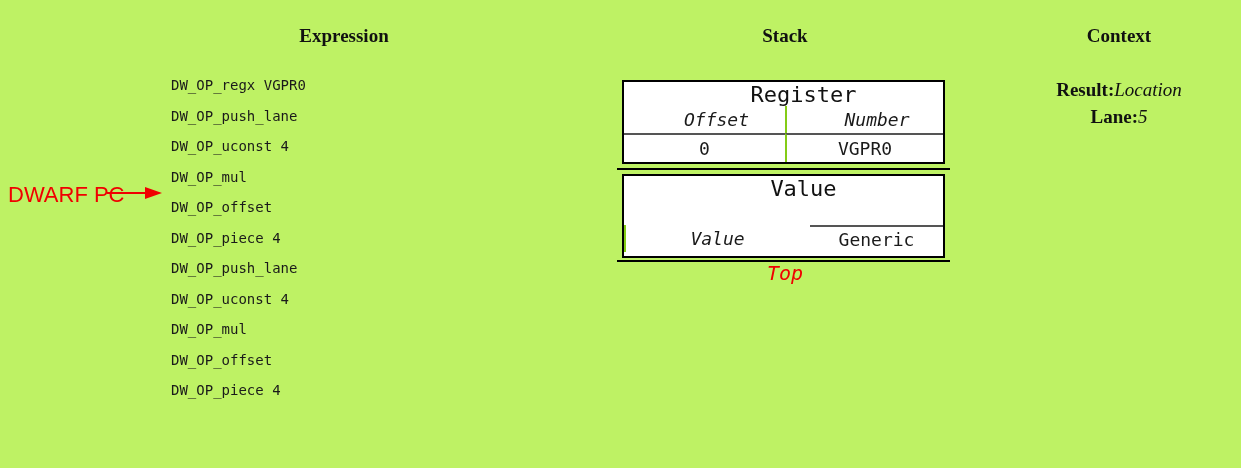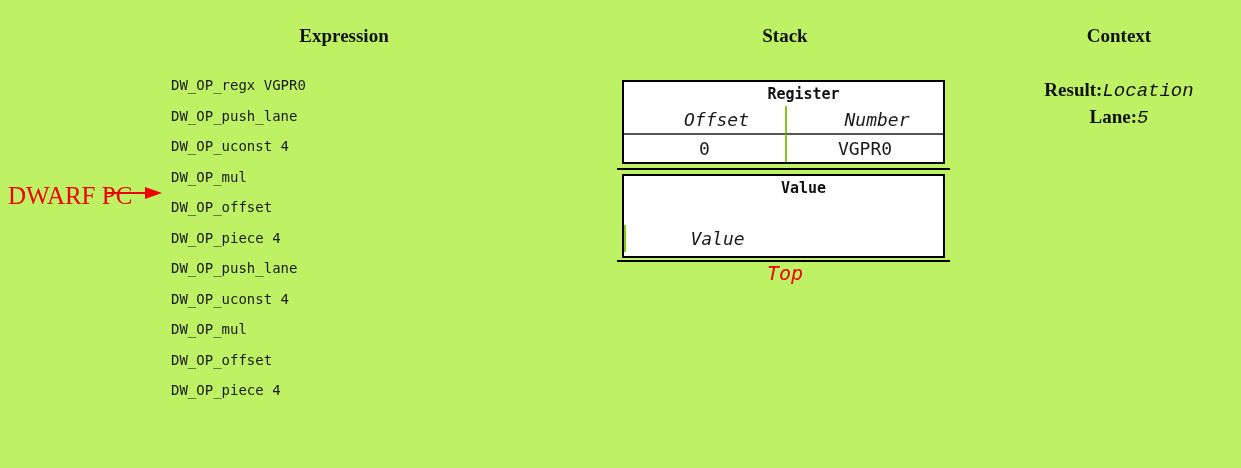--- a/index.html
+++ b/index.html
@@ -39,22 +39,22 @@
     height: 30.5px;
     line-height: 30.5px;
     white-space: pre;
   }
 
   
   .pc-label {
     position: absolute;
     left: 8px;
     top: 182px;
-    font-family: Liberation Serif, serif;
-    font-size: 25px;
+    font-family: Liberation Sans, sans-serif;
+    font-size: 22px;
     color: #f00000;
     white-space: nowrap;
   }
   .pc-arrow {
     position: absolute;
     left: 107px;
     top: 186px;
   }
 
   
@@ -69,22 +69,22 @@
     grid-template-rows: 24px 27px 1fr;
     background: #ffffff;
   }
   .tbl-register { top: 80px; }
   .tbl-value { top: 174px; gap: 25px; }
   .stack-table .tbl-title {
     grid-column: 1 / 3;
     display: flex;
     align-items: center;
     justify-content: center;
-    font-weight: bold;
-    font-size: 15px;
+    font-weight: normal;
+    font-size: 22px;
     color: #111111;
     padding-left: 40px;
   }
   .stack-table .cell {
     display: flex;
     align-items: center;
     justify-content: center;
     font-size: 18px;
     color: #1a1a1a;
   }
@@ -120,21 +120,21 @@
     transform: translateX(-50%);
     left: 1119px;
     font-family: "Liberation Serif", serif;
     font-size: 19px;
     color: #111111;
     white-space: nowrap;
   }
   .ctx-result { top: 79px; }
   .ctx-lane { top: 106px; }
   .context-line .ctx-key { font-weight: bold; }
-  .context-line .ctx-val { font-style: italic; font-family: Liberation Mono, monospace; }
+  .context-line .ctx-val { font-style: italic; }
 </style>
 </head>
 <body>
 
 <div class="canvas">
 
   <div class="col-header hdr-expression">Expression</div>
   <div class="col-header hdr-stack">Stack</div>
   <div class="col-header hdr-context">Context</div>
 
@@ -163,20 +163,21 @@
     <div class="cell col-hdr">Offset</div>
     <div class="cell col-hdr right-cell">Number</div>
     <div class="cell data-cell">0</div>
     <div class="cell data-cell right-cell">VGPR0</div>
   </div>
   <div class="shelf-line shelf-1"></div>
 
   <div class="stack-table tbl-value">
     <div class="tbl-title">Value</div>
     <div class="cell col-hdr right-cell">Value</div>
+    <div class="cell data-cell">Generic</div>
   </div>
   <div class="shelf-line shelf-2"></div>
 
   <div class="top-label">Top</div>
 
   <div class="context-line ctx-result">
     <span class="ctx-key">Result:</span><span class="ctx-val">Location</span>
   </div>
   <div class="context-line ctx-lane">
     <span class="ctx-key">Lane:</span><span class="ctx-val">5</span>

